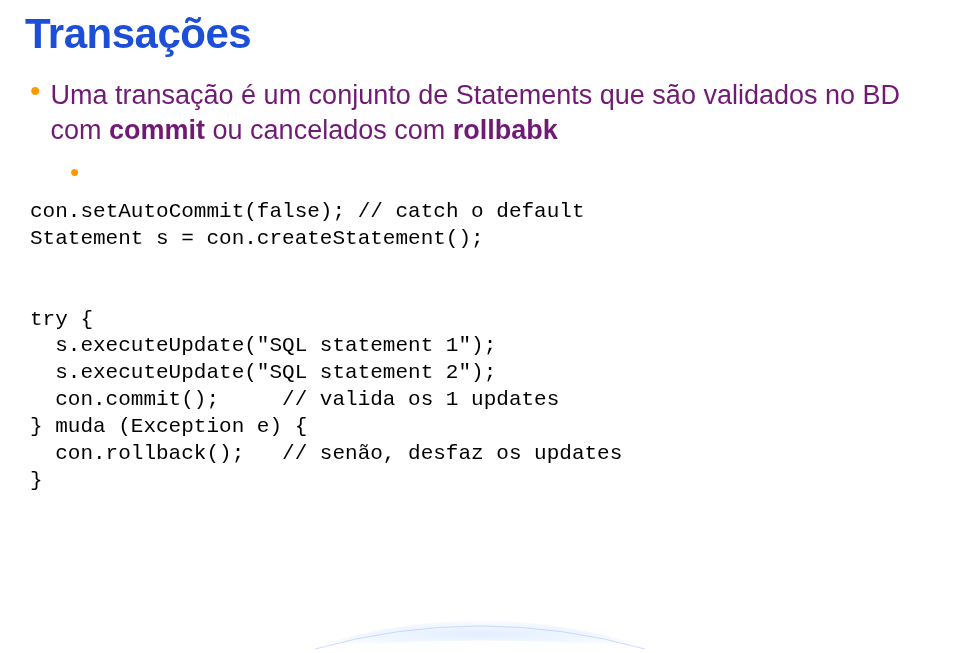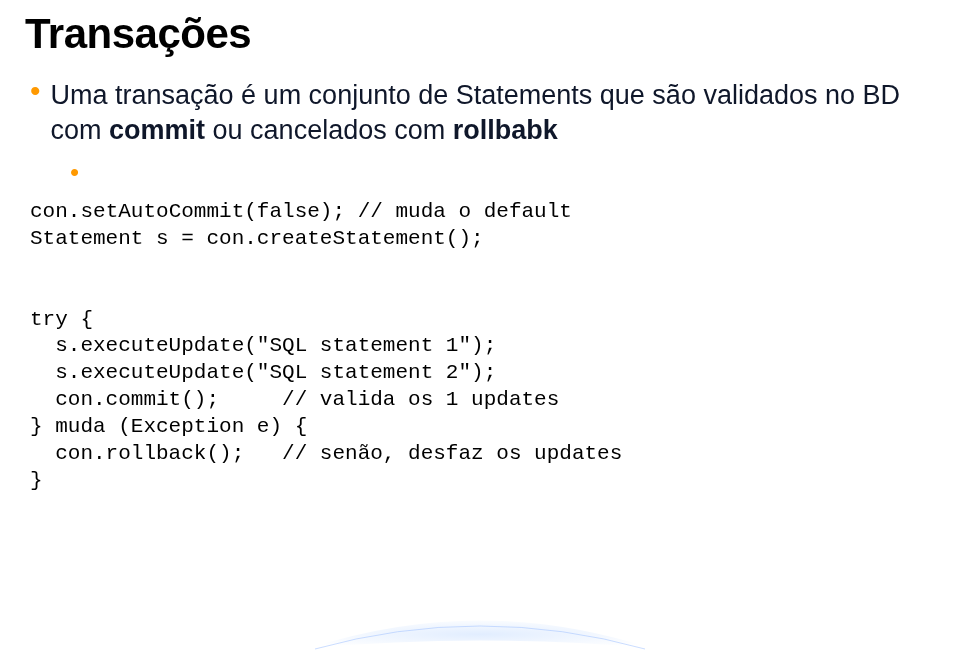--- a/index.html
+++ b/index.html
@@ -15,21 +15,21 @@
   .slide {
     position: relative;
     width: 960px;
     height: 653px;
     box-sizing: border-box;
     padding: 10px 30px 0 30px;
   }
   .title {
     font-size: 42px;
     font-weight: bold;
-    color: #000000;
+    color: #1d4ed8;
     margin: 0 0 20px -5px;
     letter-spacing: -0.5px;
   }
   .bullet-line {
     display: flex;
     align-items: flex-start;
     margin: 0 0 4px 0;
   }
   .bullet-line.level2 {
     margin-left: 40px;
@@ -44,21 +44,21 @@
     margin-top: -2px;
   }
   .bullet-dot.small {
     font-size: 26px;
     line-height: 26px;
     margin-top: -2px;
   }
   .bullet-text {
     font-size: 27px;
     line-height: 1.28;
-    color: #0f172a;
+    color: #701a75;
   }
   .bullet-text.level2 {
     font-size: 24px;
     line-height: 1.3;
   }
   .bold { font-weight: bold; }
   .code-block {
     font-family: "Courier New", Courier, monospace;
     font-size: 21px;
     line-height: 1.28;
@@ -87,21 +87,21 @@
     <span class="bullet-dot">•</span>
     <span class="bullet-text">
       <span>Uma transação é um conjunto de Statements que são validados no BD com </span><span class="bold">commit</span><span> ou cancelados com </span><span class="bold">rollbabk</span>
     </span>
   </div>
 
   <div class="bullet-line level2">
     <span class="bullet-dot small">•</span>
   </div>
 
-  <div class="code-block"><span>con.</span><span class="kw">setAutoCommit</span><span>(false); // muda o default</span>
+  <div class="code-block"><span>con.</span><span class="kw">setAutoCommit</span><span>(false); // catch o default</span>
 <span>Statement s = con.createStatement();</span>
 <span></span>
 <span></span>
 <span>try {</span>
 <span>  s.executeUpdate("SQL statement 1");</span>
 <span>  s.executeUpdate("SQL statement 2");</span>
 <span>  con.commit();     // valida os 1 updates</span>
 <span>} muda (Exception e) {</span>
 <span>  con.rollback();   // senão, desfaz os updates</span>
 <span>}</span></div>

